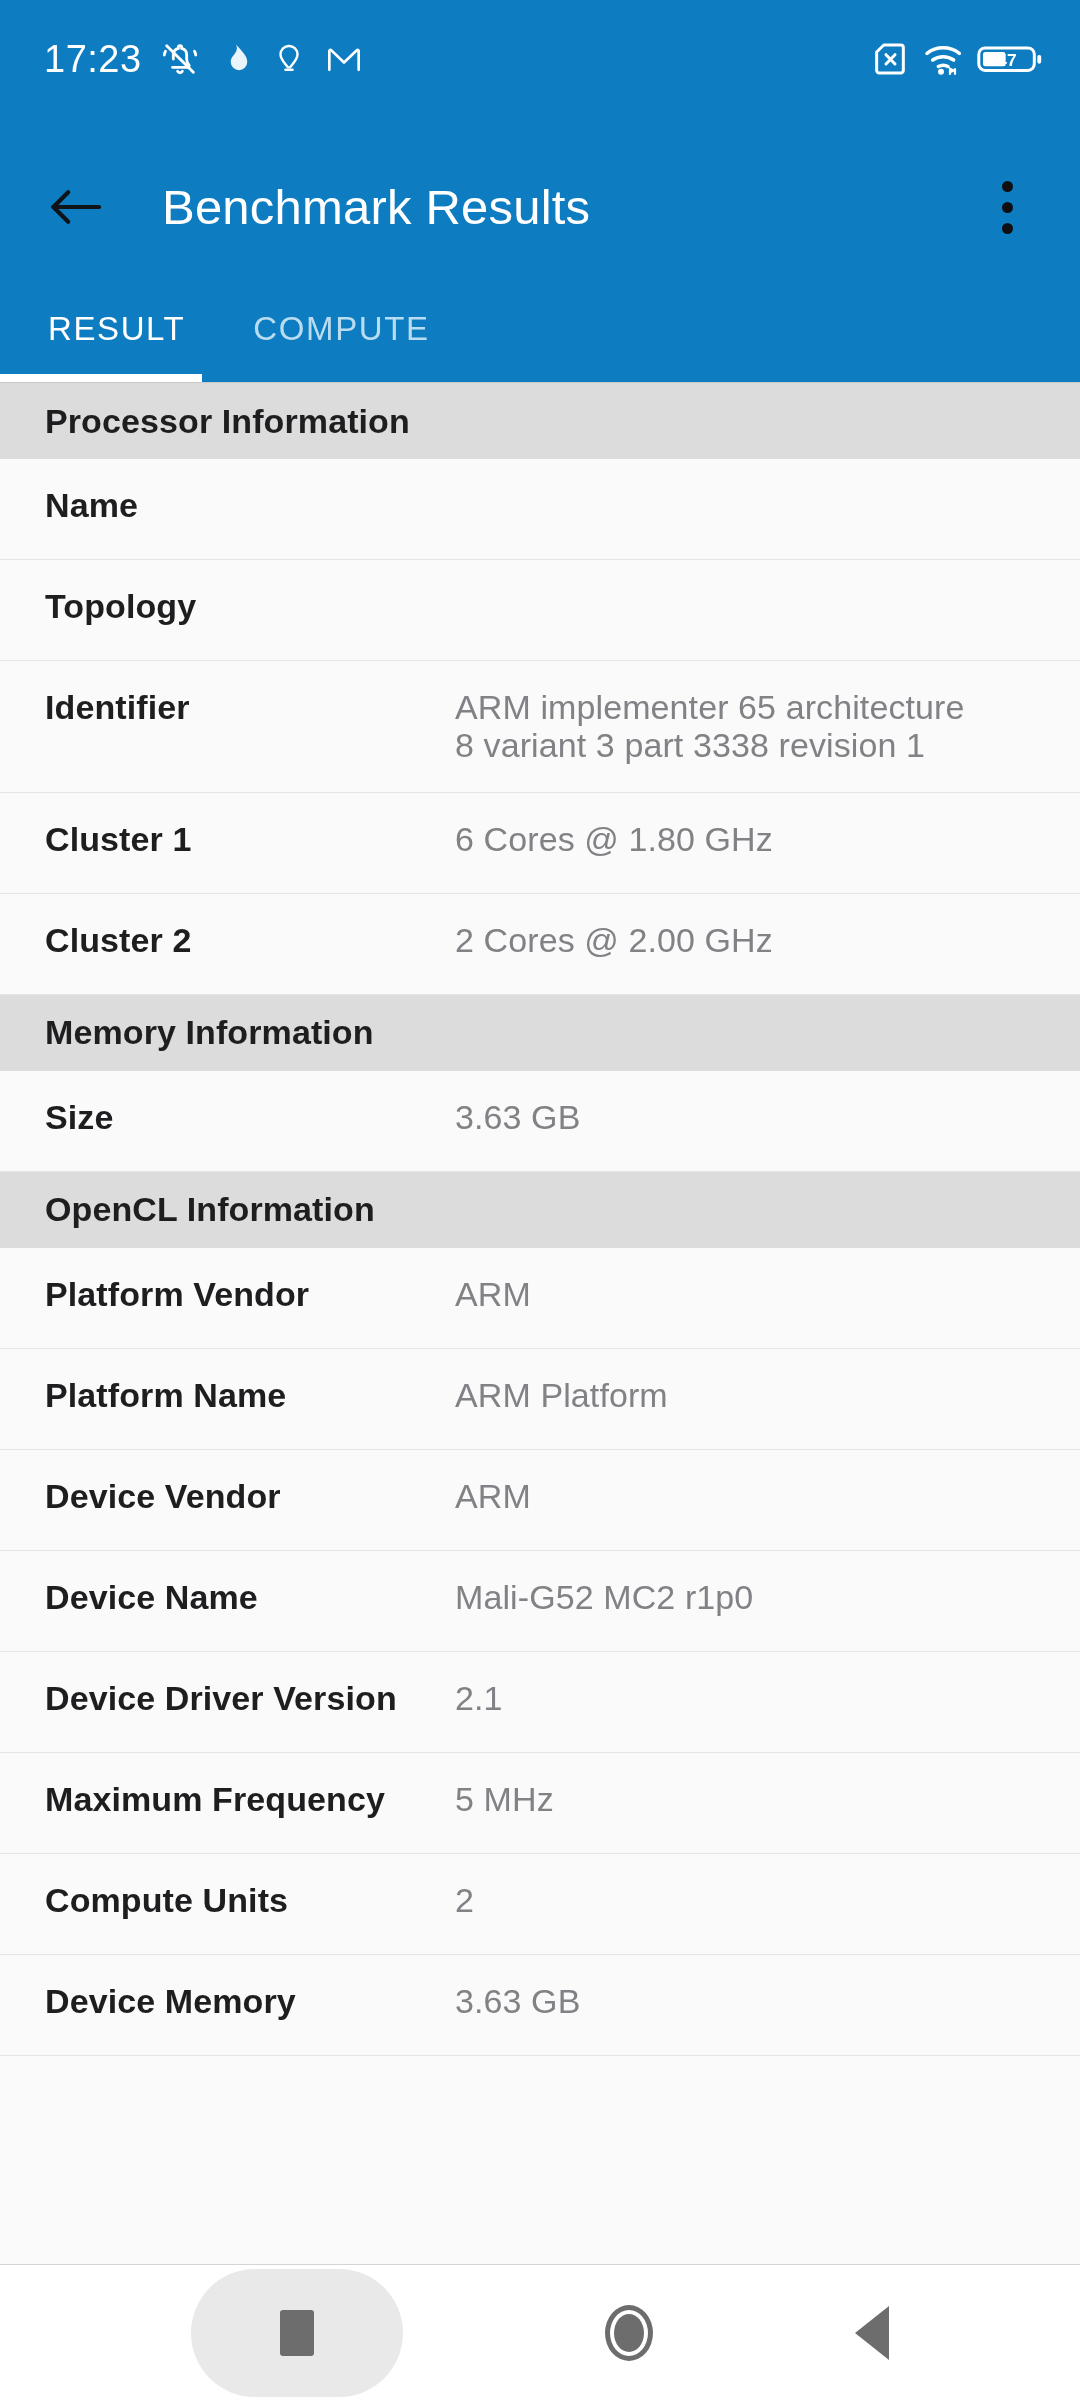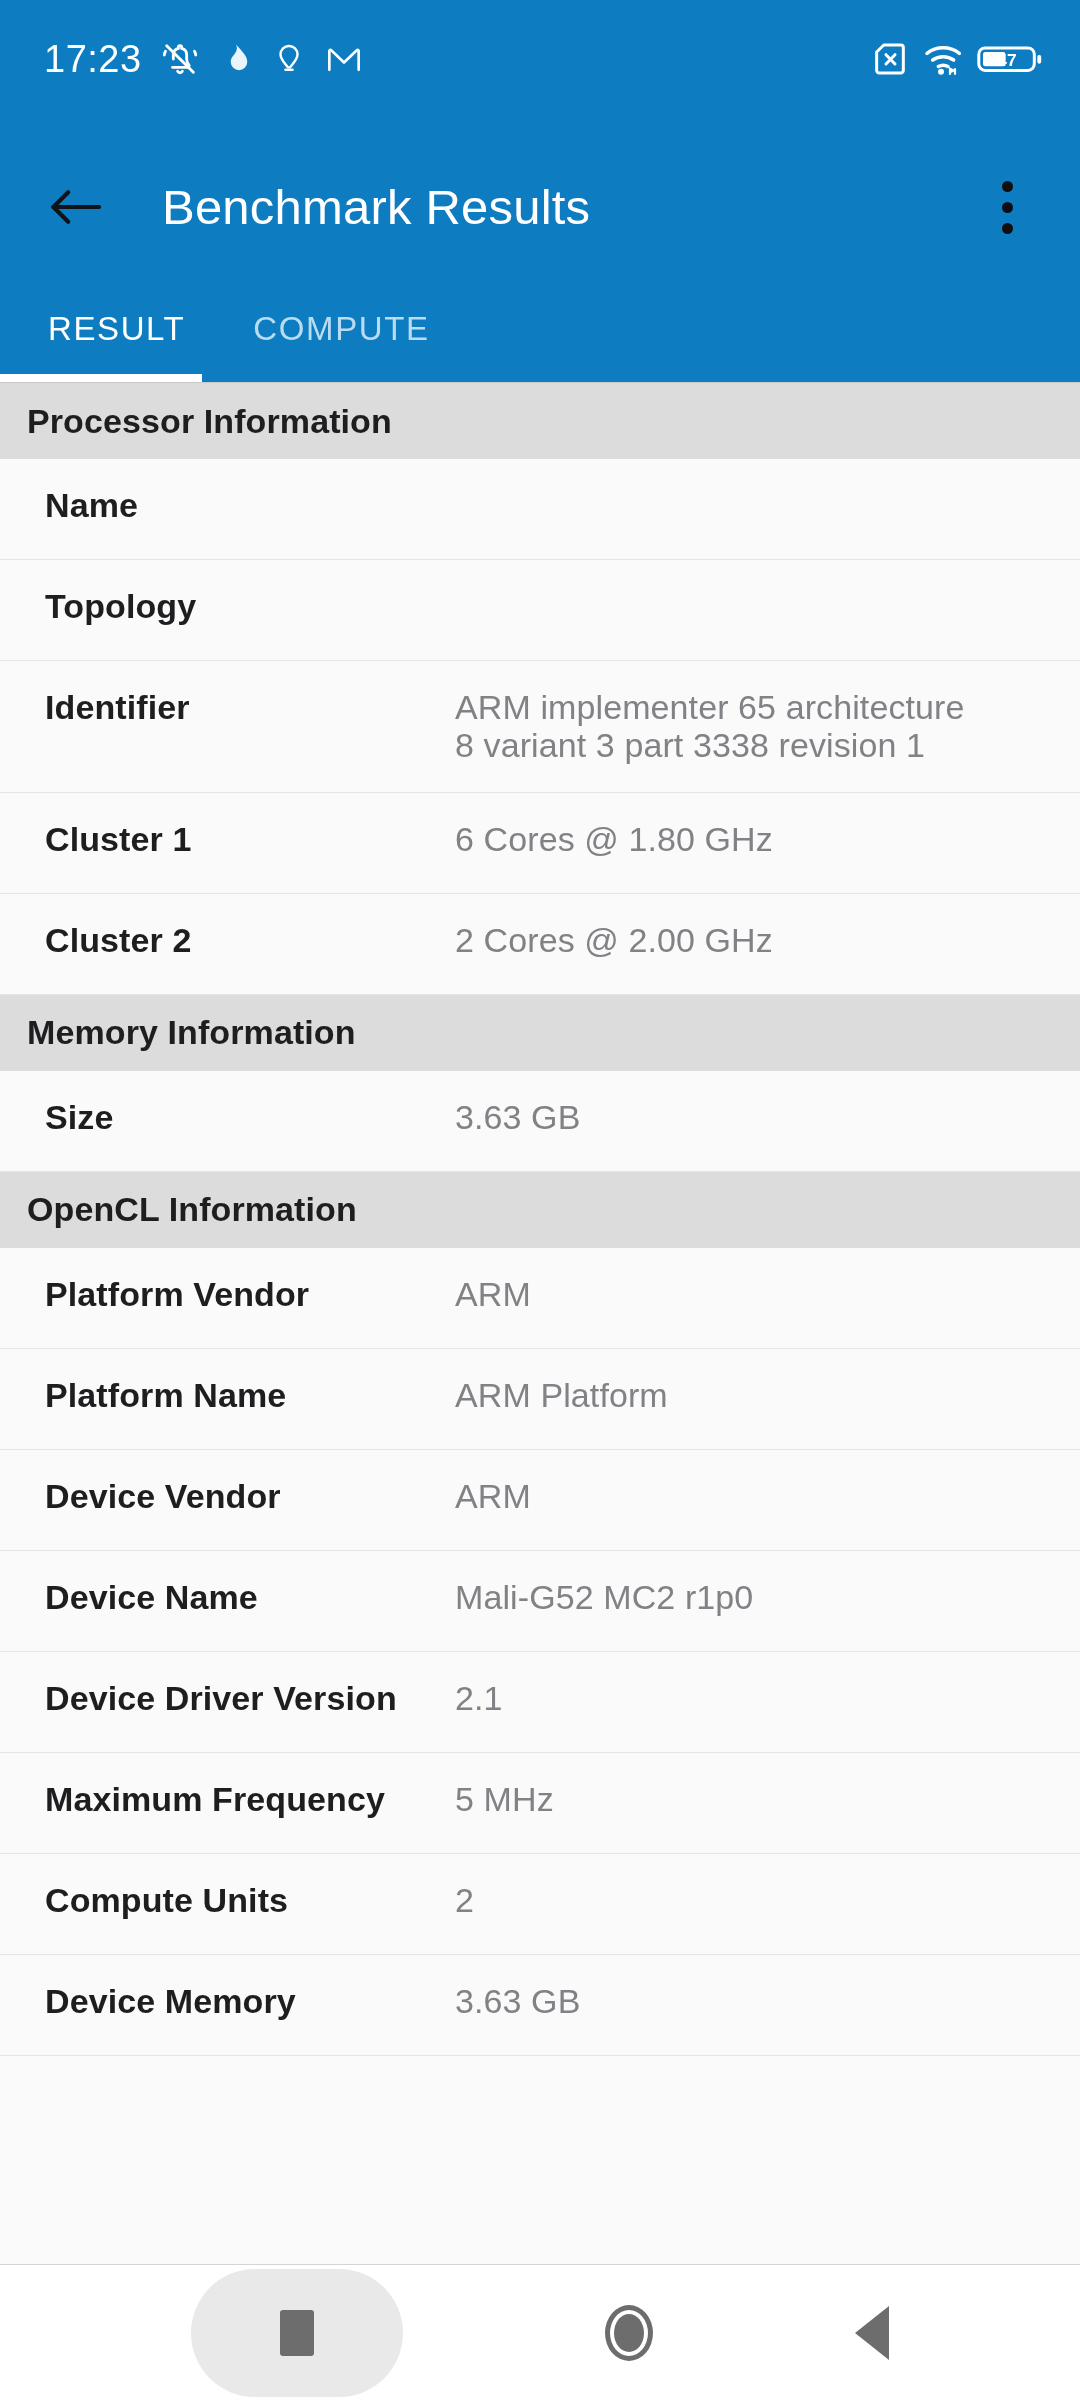--- a/index.html
+++ b/index.html
@@ -53,21 +53,21 @@
     position:absolute; left:0; bottom:0; width:202px; height:8px; background:#ffffff;
   }
 
   
   .content {
     flex:1 1 auto; overflow:hidden; background:#fafafa;
     border-top:1px solid #c9c9c9;
   }
   .section-header {
     background:#dcdcdc; height:76px; display:flex; align-items:center;
-    padding-left:27px;
+    padding-left:45px;
     font-size:34px; font-weight:700; color:#1e1e20; letter-spacing:0.1px;
   }
   .row {
     background:#fafafa; display:flex; align-items:flex-start;
     padding:27px 50px 27px 45px;
     border-bottom:1px solid #e4e4e4;
     min-height:101px;
   }
   .row-label {
     width:410px; flex:0 0 410px;

